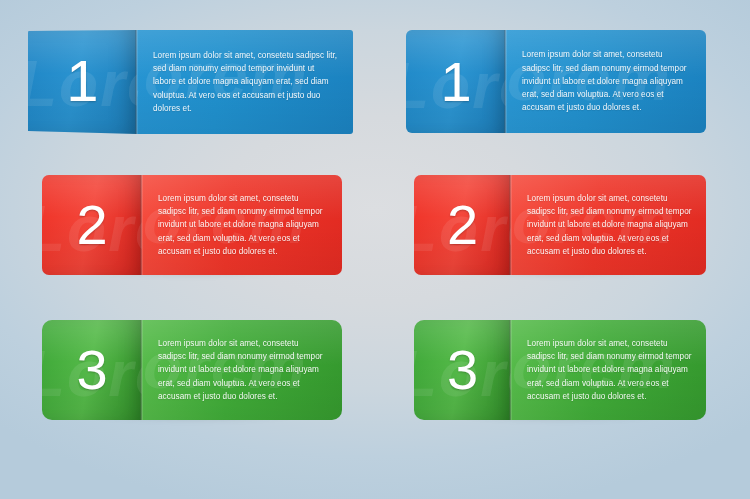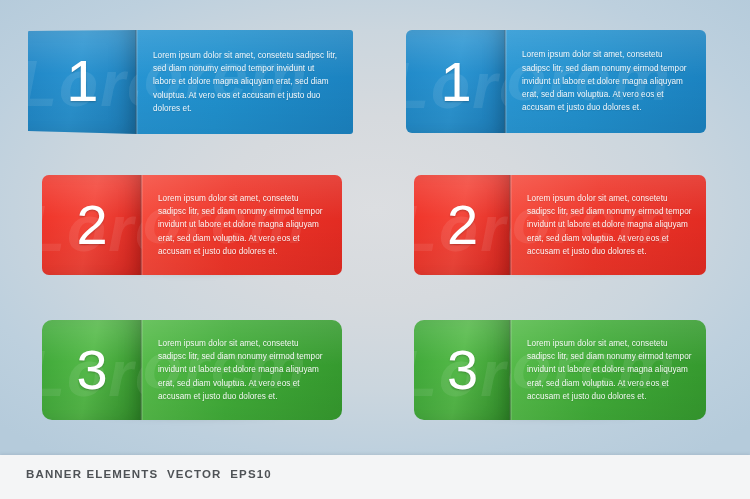--- a/index.html
+++ b/index.html
@@ -292,17 +292,14 @@
                 background:linear-gradient(95deg,#56bb4a 0%,#40ab38 44%,#35992e 100%);
                 border-radius:0 10px 10px 0;">
       <div class="ghost" style="left:-40px; top:14px;">Lorem</div>
       <div class="body-text" style="position:relative; z-index:3;">Lorem ipsum dolor sit amet, consetetu sadipsc litr, sed diam nonumy eirmod tempor invidunt ut labore et dolore magna aliquyam erat, sed diam voluptua. At vero eos et accusam et justo duo dolores et.</div>
       <div class="sheen" style="background:linear-gradient(180deg, rgba(255,255,255,0.12) 0%, rgba(255,255,255,0) 46%, rgba(0,0,0,0.05) 100%);"></div>
     </div>
 
     <div class="seam" style="left:95px; background:linear-gradient(90deg, rgba(0,0,0,0.16) 0%, rgba(255,255,255,0.26) 60%, rgba(255,255,255,0.04) 100%);"></div>
   </div>
 
-  <div id="footer-bar">
-    <div id="footer-label">BANNER ELEMENTS  VECTOR  EPS10</div>
-  </div>
 
 </div>
 
 </body></html>

